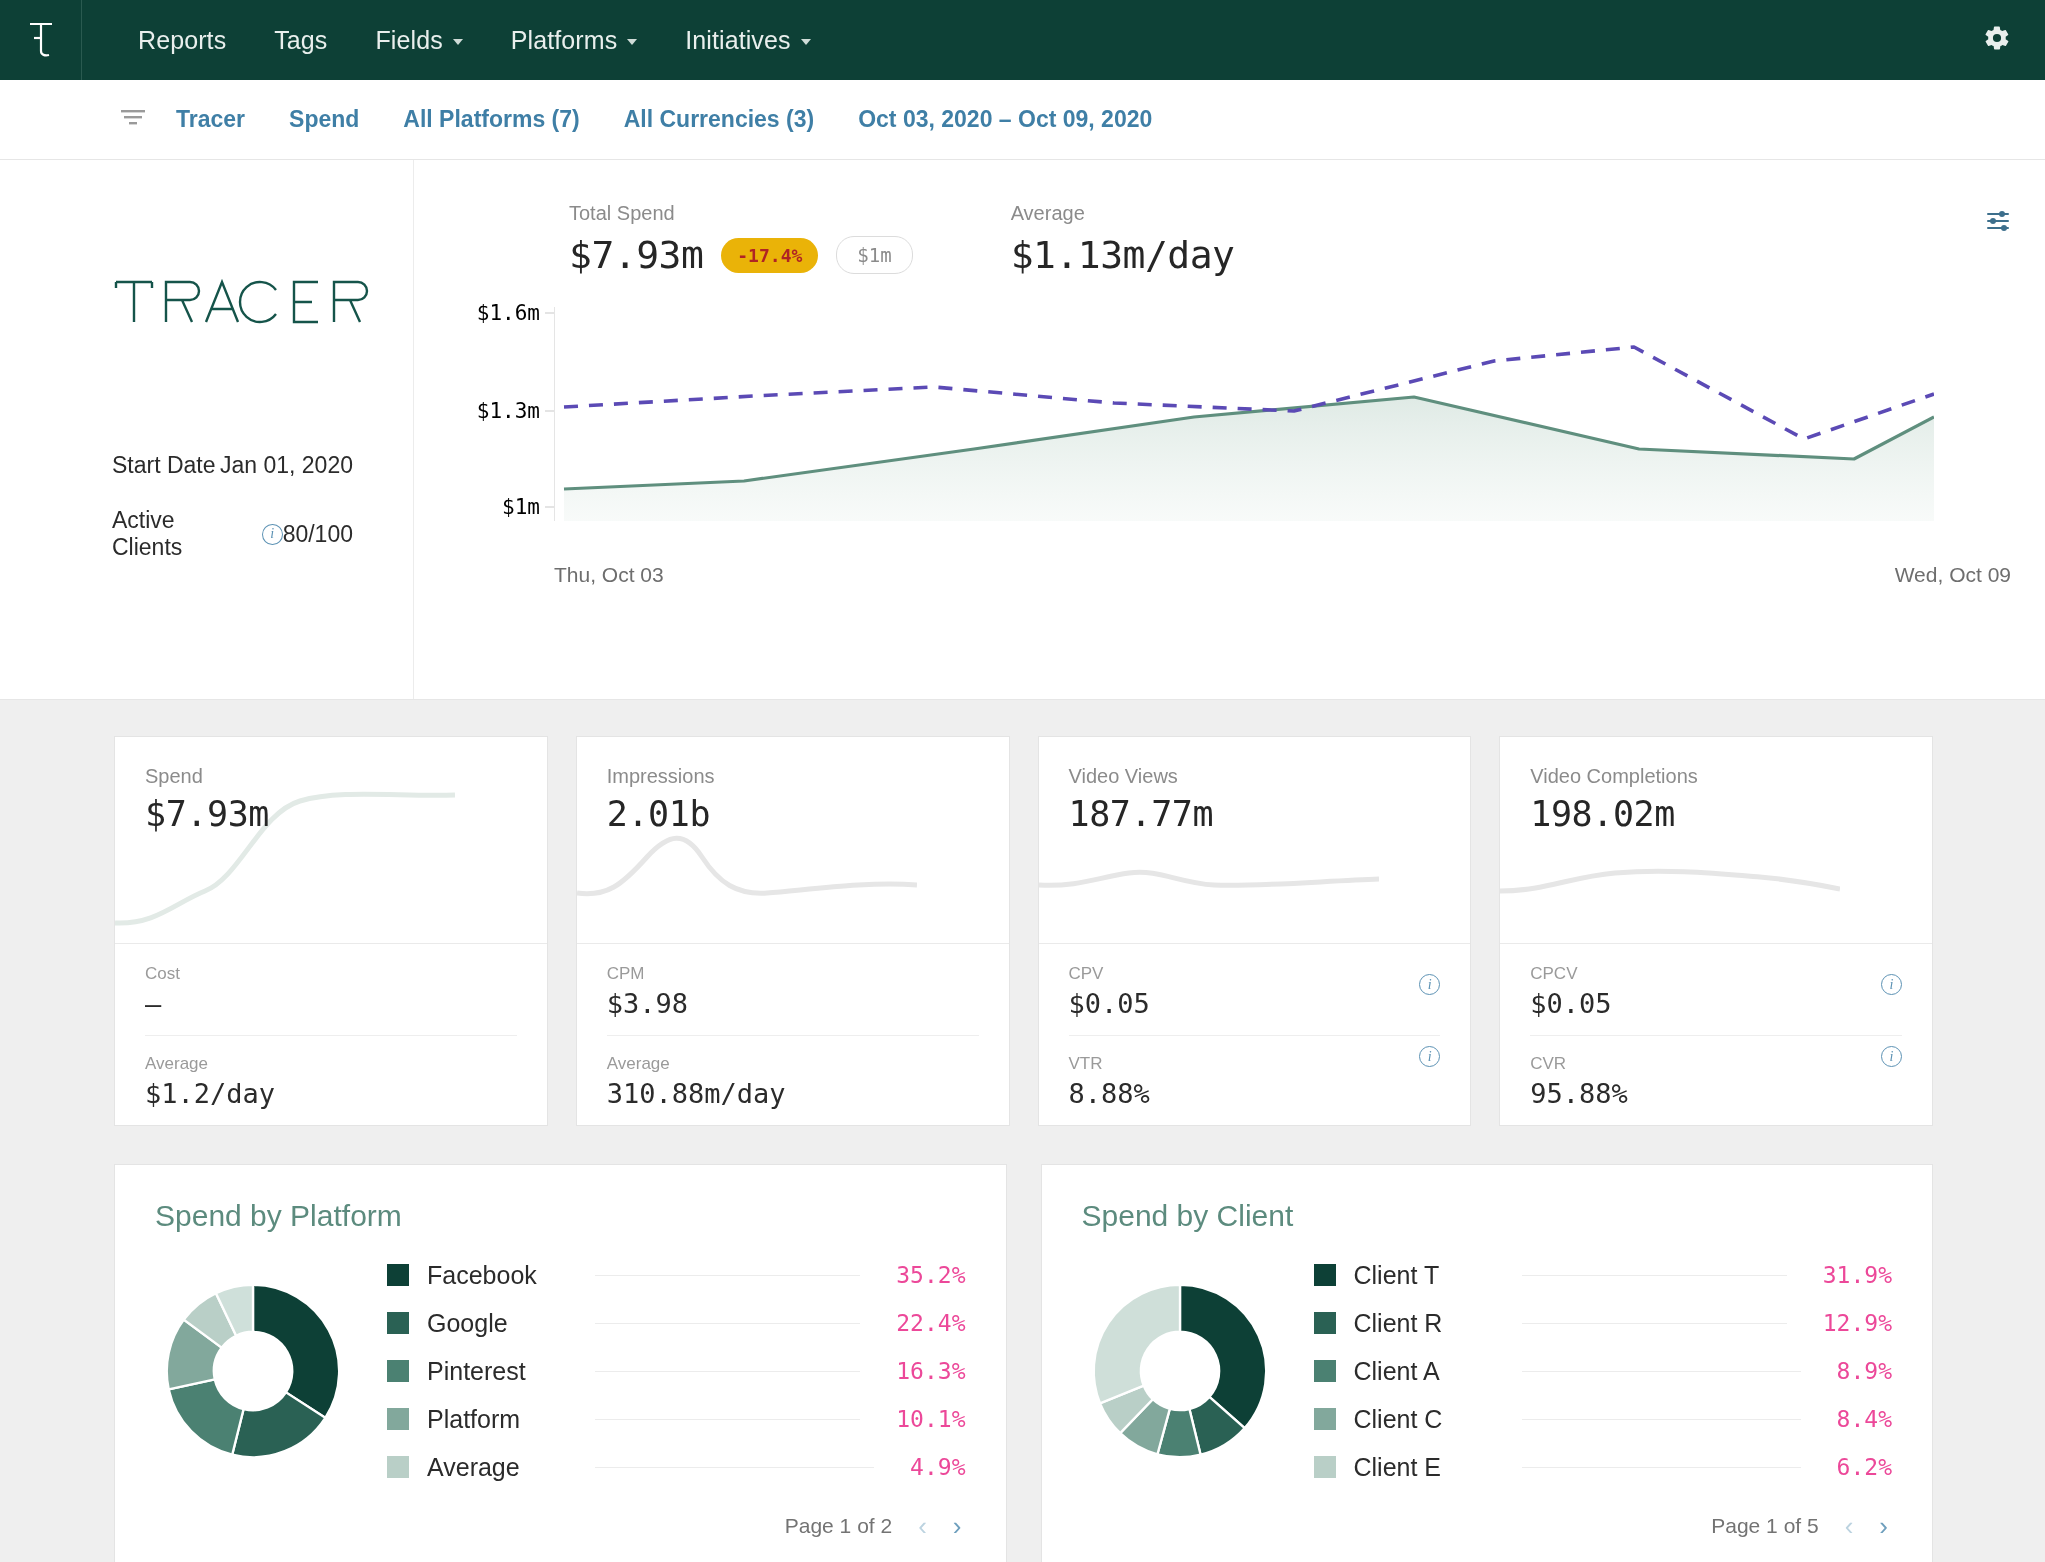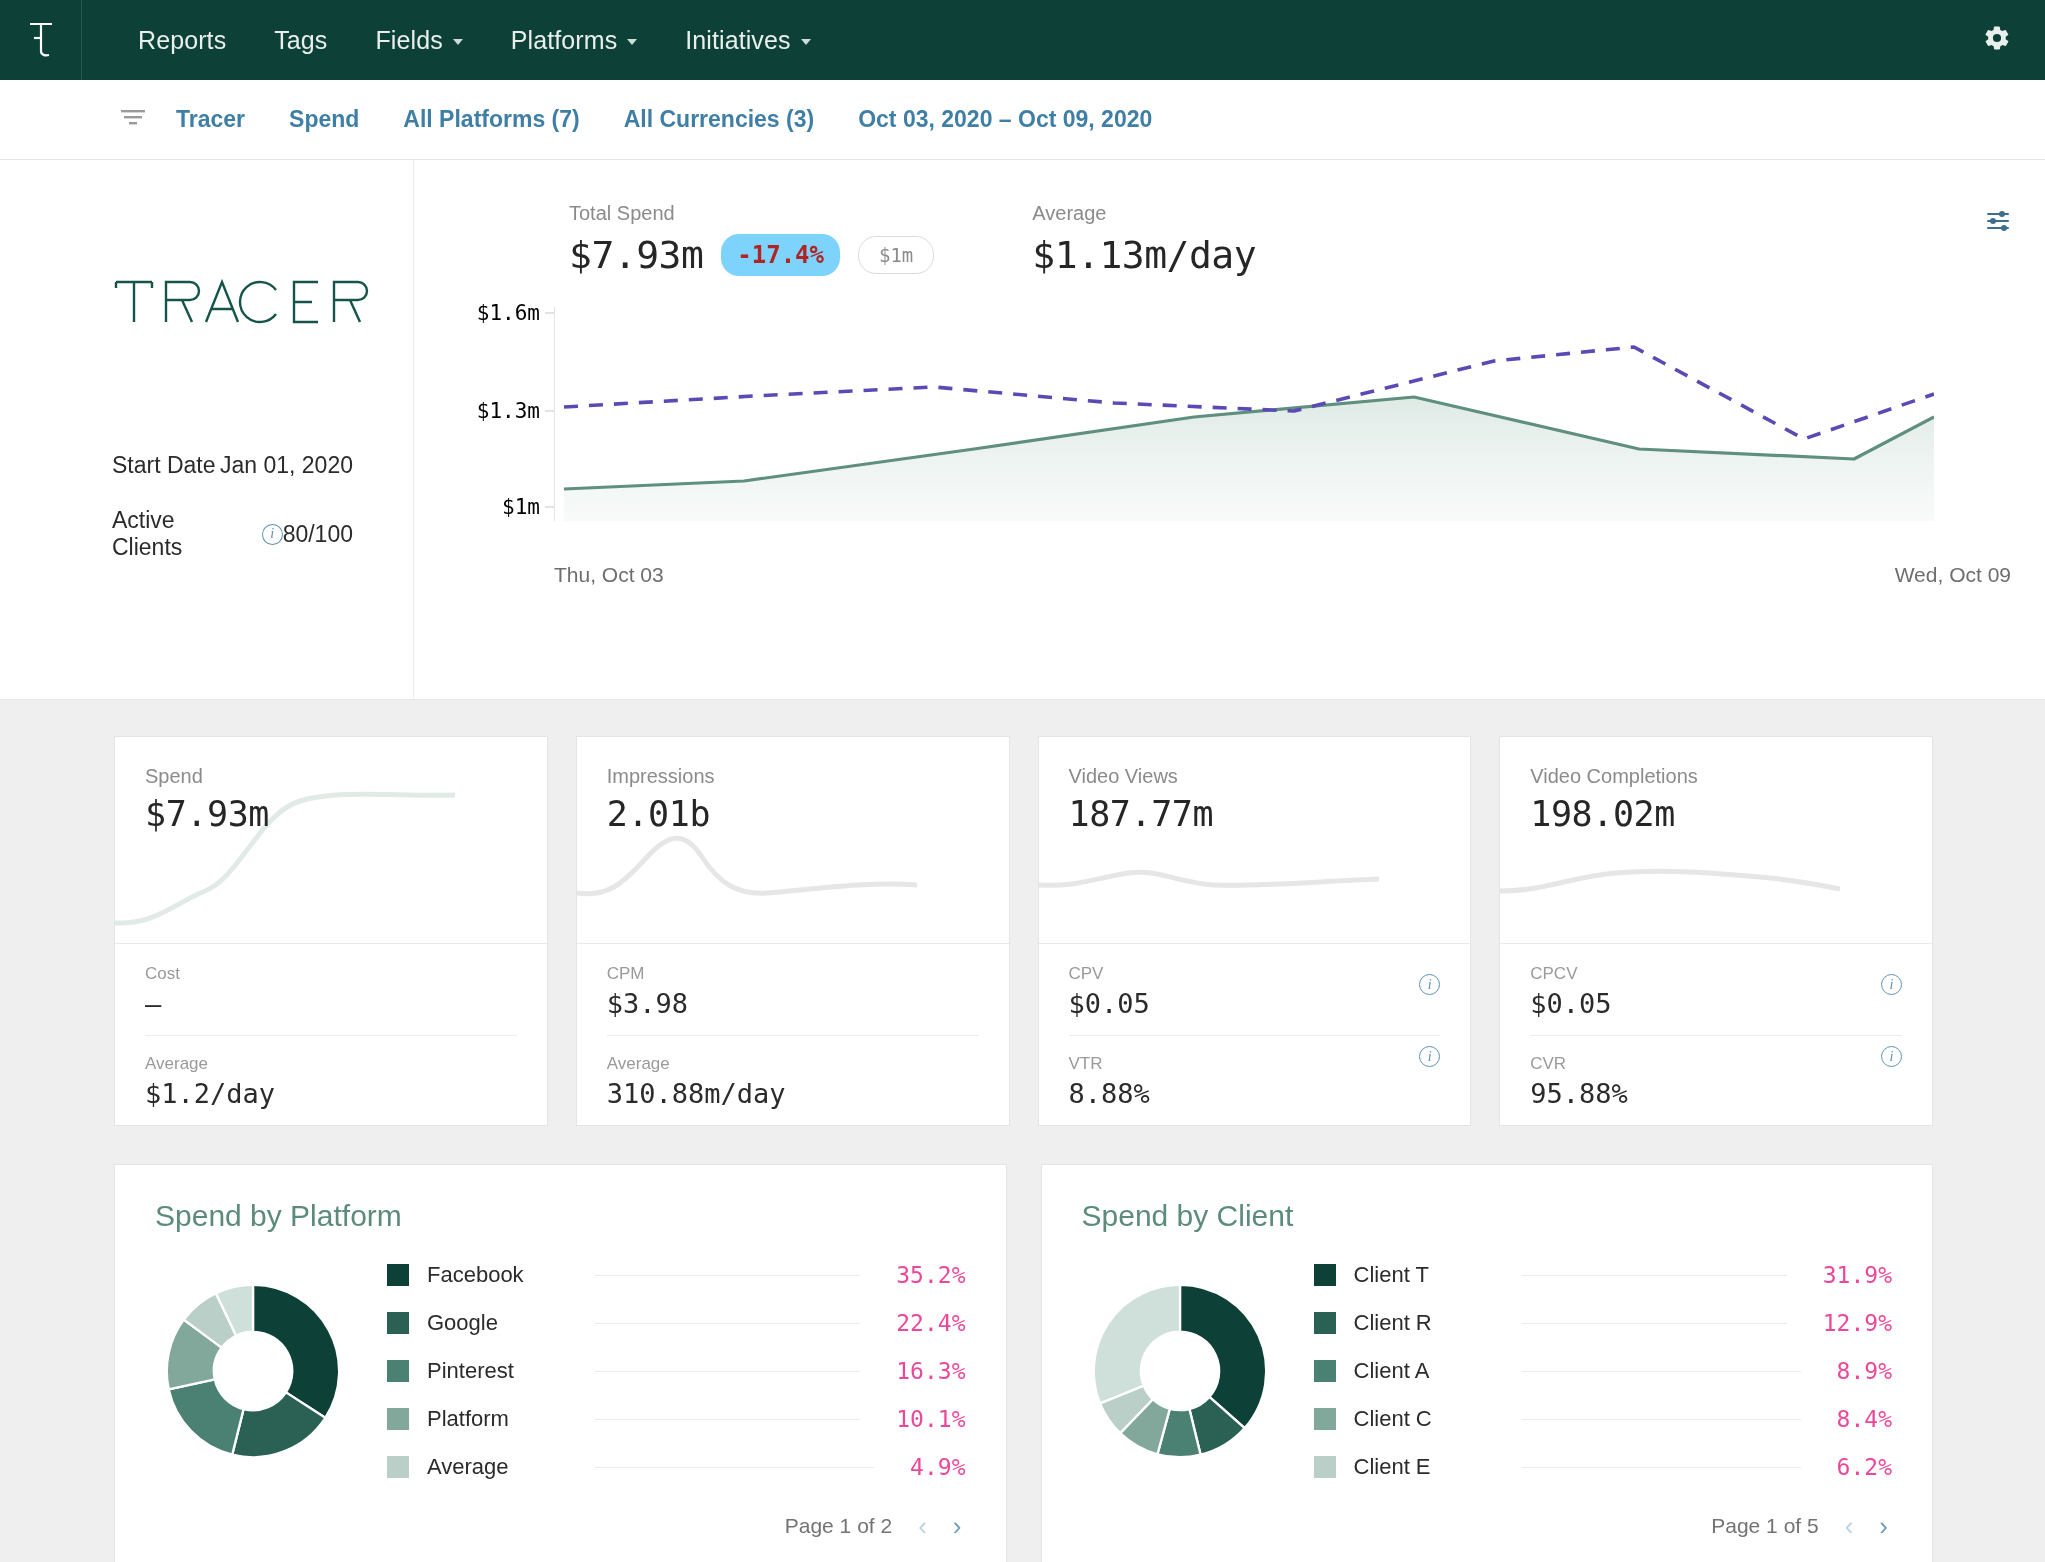--- a/index.html
+++ b/index.html
@@ -135,23 +135,23 @@
     display: flex;
     align-items: flex-start;
     gap: 0;
     padding-left: 155px;
   }
   .sum-block { margin-right: 98px; }
   .sum-label { font-size: 20px; color: #8b8b8b; margin-bottom: 8px; }
   .sum-value-row { display: flex; align-items: center; gap: 18px; }
   .sum-value { font-size: 38px; color: #262626; letter-spacing: -0.5px; }
   .pill-down {
-    background: #7dd3fc;
+    background: #eab308;
     color: #b02424;
-    font-size: 24px;
+    font-size: 18px;
     font-weight: bold;
     border-radius: 18px;
     padding: 7px 16px;
   }
   .pill-out {
     border: 1px solid #dcdcdc;
     color: #8b8b8b;
     font-size: 19px;
     border-radius: 18px;
     padding: 7px 20px;
@@ -234,21 +234,21 @@
   .panel-body { display: flex; align-items: center; gap: 36px; }
   .donut-box { width: 196px; height: 196px; flex: 0 0 196px; }
   .legend { flex: 1; }
   .leg-row {
     display: flex;
     align-items: center;
     gap: 18px;
     height: 48px;
   }
   .swatch { width: 22px; height: 22px; flex: 0 0 22px; }
-  .leg-name { font-size: 22px; color: #2b2b2b; width: 150px; flex: 0 0 150px; }
+  .leg-name { font-size: 25px; color: #2b2b2b; width: 150px; flex: 0 0 150px; }
   .leg-line { flex: 1; height: 1px; background: #ececec; }
   .leg-pct { font-size: 23px; color: #ec4899; margin-left: 18px; }
   .pager {
     display: flex;
     align-items: center;
     justify-content: flex-end;
     gap: 26px;
     margin-top: 22px;
     padding-right: 4px;
   }

